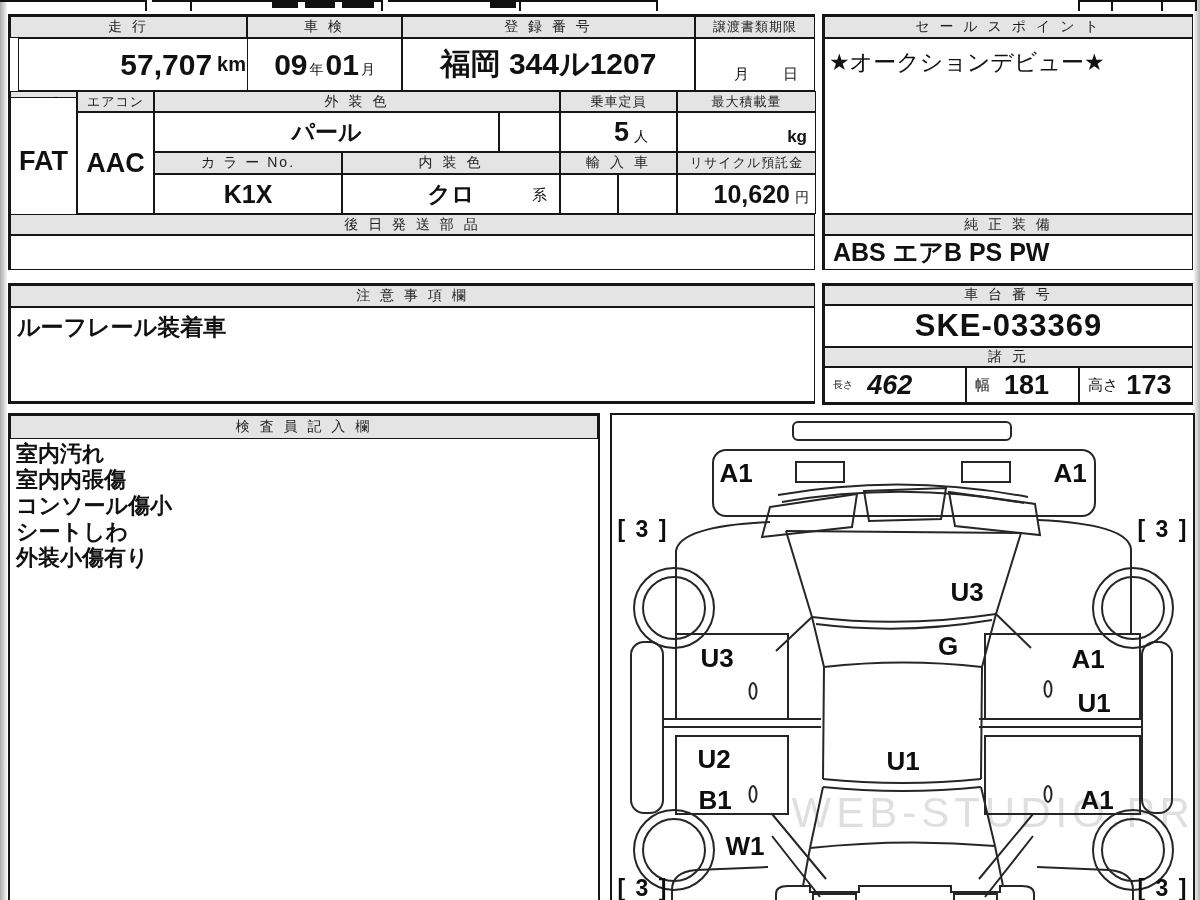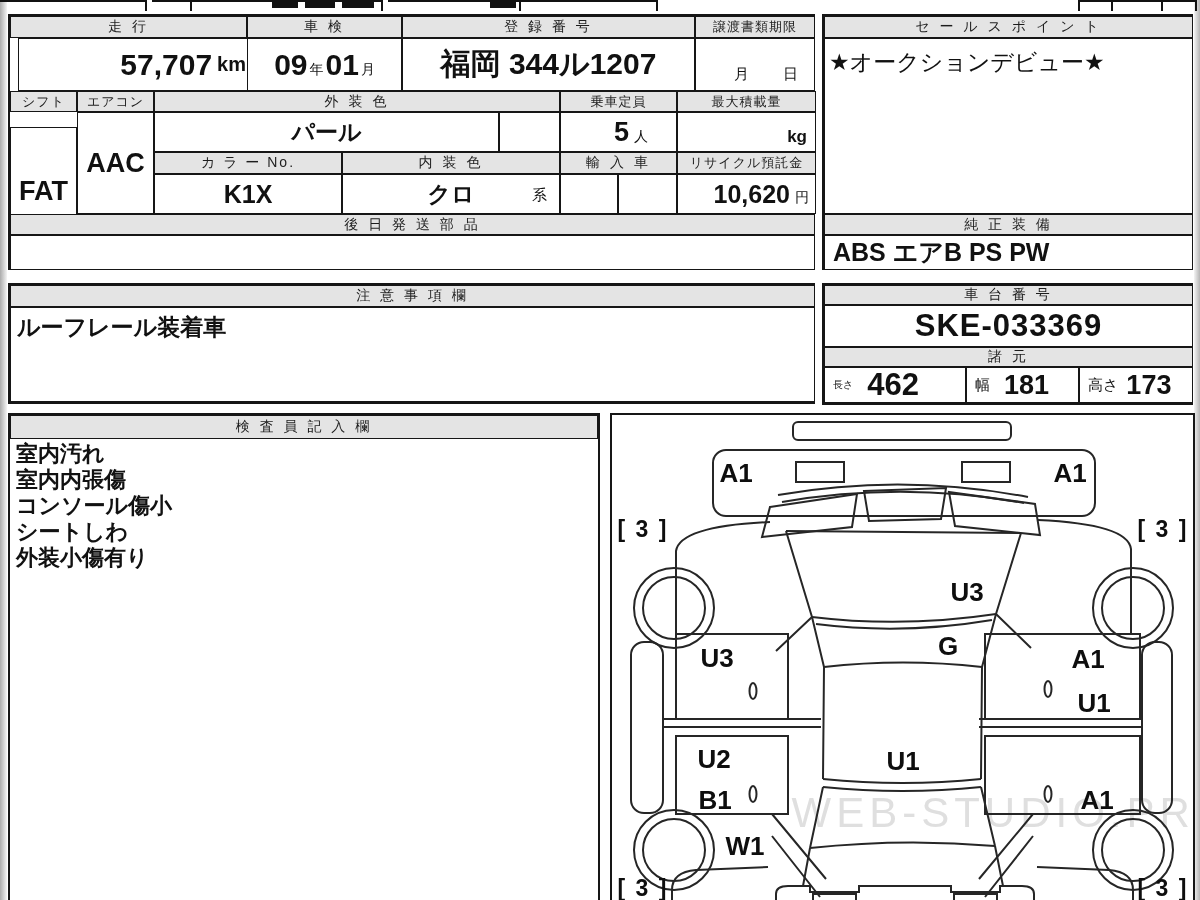--- a/index.html
+++ b/index.html
@@ -75,21 +75,21 @@
     <span style="width:34px;"></span>
     <span>日</span>
   </div>
 
   <div class="cell hdr-s" style="left:0;top:75px;width:67px;height:21px;">シフト</div>
   <div class="cell hdr-s" style="left:67px;top:75px;width:77px;height:21px;">エアコン</div>
   <div class="cell hdr" style="left:144px;top:75px;width:406px;height:21px;">外 装 色</div>
   <div class="cell hdr-s" style="left:550px;top:75px;width:117px;height:21px;">乗車定員</div>
   <div class="cell hdr-s" style="left:667px;top:75px;width:139px;height:21px;">最大積載量</div>
 
-  <div class="cell val-center" style="left:0;top:111px;width:67px;height:129px;font-size:27px;">FAT</div>
+  <div class="cell val-center" style="left:0;top:81px;width:67px;height:129px;font-size:27px;">FAT</div>
   <div class="cell val-center" style="left:67px;top:96px;width:77px;height:102px;font-size:27px;">AAC</div>
   <div class="cell val-center" style="left:144px;top:96px;width:345px;height:40px;font-size:23px;">パール</div>
   <div class="cell" style="left:489px;top:96px;width:61px;height:40px;"></div>
   <div class="cell val-right" style="left:550px;top:96px;width:117px;height:40px;padding-right:28px;">
     <span style="font-size:27px;">5</span>
     <span class="unit" style="font-weight:normal;font-size:14px;margin-top:10px;">人</span>
   </div>
   <div class="cell" style="left:667px;top:96px;width:139px;height:40px;justify-content:flex-end;align-items:flex-end;padding:0 8px 4px 0;font-size:17px;font-weight:bold;">
     <span>kg</span>
   </div>
@@ -126,21 +126,21 @@
   <div class="cell hdr" style="left:0;top:0;width:805px;height:22px;">注 意 事 項 欄</div>
   <div class="cell" style="left:0;top:22px;width:805px;height:95px;align-items:flex-start;padding:4px 6px;font-size:23px;font-weight:bold;">ルーフレール装着車</div>
 </div>
 
 <div class="box" style="left:822px;top:283px;width:371px;height:122px;">
   <div class="cell hdr" style="left:0;top:0;width:369px;height:20px;">車 台 番 号</div>
   <div class="cell val-center" style="left:0;top:20px;width:369px;height:42px;font-size:31px;letter-spacing:1px;">SKE-033369</div>
   <div class="cell hdr" style="left:0;top:62px;width:369px;height:20px;">諸 元</div>
   <div class="cell" style="left:0;top:82px;width:142px;height:36px;padding-left:8px;">
     <span style="font-size:10px;">長さ</span>
-    <span style="font-size:31px;font-weight:bold;margin-left:14px;">462</span>
+    <span style="font-size:27px;font-weight:bold;margin-left:14px;font-style:italic;">462</span>
   </div>
   <div class="cell" style="left:142px;top:82px;width:113px;height:36px;padding-left:8px;">
     <span style="font-size:15px;">幅</span>
     <span style="font-size:27px;font-weight:bold;margin-left:14px;">181</span>
   </div>
   <div class="cell" style="left:255px;top:82px;width:114px;height:36px;padding-left:8px;">
     <span style="font-size:15px;">高さ</span>
     <span style="font-size:27px;font-weight:bold;margin-left:8px;">173</span>
   </div>
 </div>

